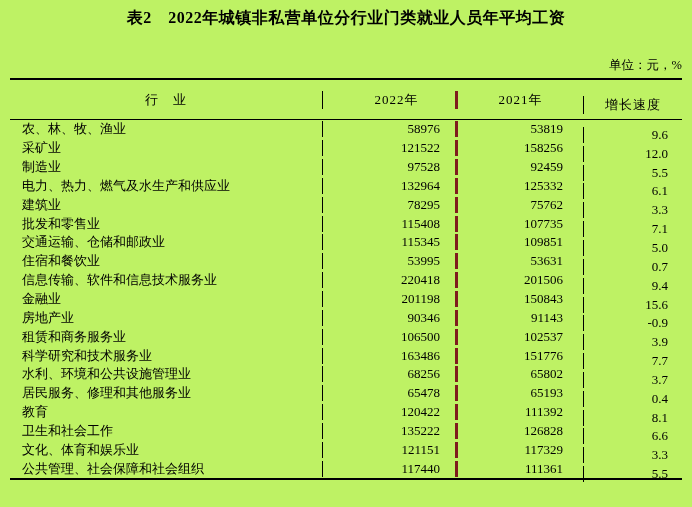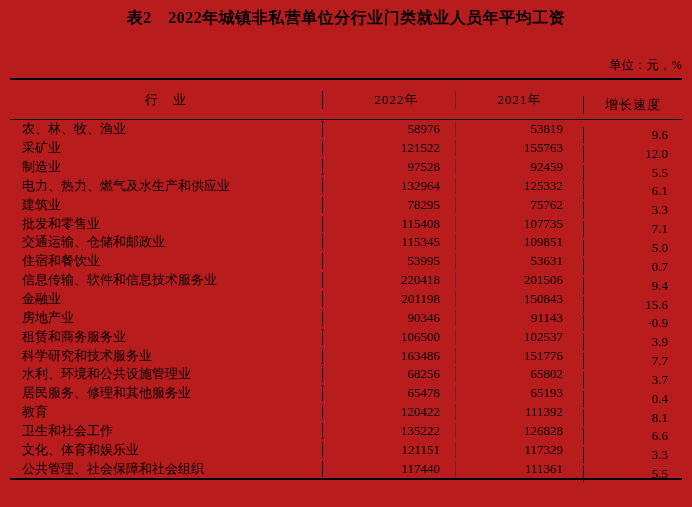--- a/index.html
+++ b/index.html
@@ -4,21 +4,21 @@
 <style>
   * { margin: 0; padding: 0; box-sizing: border-box; }
   html, body { background: #ffffff; }
   body {
     width: 692px; height: 507px;
     overflow: hidden;
     position: relative;
     color: #000000;
     font-family: "Liberation Serif", "DejaVu Serif", serif;
   }
-  .page { width: 692px; height: 507px; background: #b91c1c; }
+  .page { width: 692px; height: 507px; background: #bef264; }
 
   .title {
     padding-top: 7px;
     text-align: center;
     font-size: 16px;
     font-weight: bold;
     letter-spacing: 0.5px;
     line-height: 21px;
   }
 
@@ -51,21 +51,21 @@
 
   .tr {
     display: flex;
     height: 18.85px;
     align-items: center;
   }
   .td { font-size: 13px; white-space: nowrap; overflow: hidden; }
 
   .col-industry { width: 312px; padding-left: 12px; }
   .col-2022    { width: 133px; border-left: 1px solid #000000; padding-left: 15px; }
-  .col-2021    { width: 128px; border-left: 1px solid #7f1d1d; }
+  .col-2021    { width: 128px; border-left: 3px solid #7f1d1d; }
   .col-growth  { width: 99px;  border-left: 1px solid #000000; margin-top: 11px; }
 
   .th.col-industry { padding-left: 0; text-align: center; }
 
   .td.col-2022   { text-align: right; padding-right: 15px; }
   .td.col-2021   { text-align: right; padding-right: 20px; }
   .td.col-growth { text-align: right; padding-right: 14px; }
 
   .num { font-family: "Liberation Serif", "DejaVu Serif", serif; }
 
@@ -91,21 +91,21 @@
   <div class="tr">
     <div class="td col-industry">农、林、牧、渔业</div>
     <div class="td col-2022 num">58976</div>
     <div class="td col-2021 num">53819</div>
     <div class="td col-growth num">9.6</div>
   </div>
 
   <div class="tr">
     <div class="td col-industry">采矿业</div>
     <div class="td col-2022 num">121522</div>
-    <div class="td col-2021 num">155763</div>
+    <div class="td col-2021 num">158256</div>
     <div class="td col-growth num">12.0</div>
   </div>
 
   <div class="tr">
     <div class="td col-industry">制造业</div>
     <div class="td col-2022 num">97528</div>
     <div class="td col-2021 num">92459</div>
     <div class="td col-growth num">5.5</div>
   </div>
 

